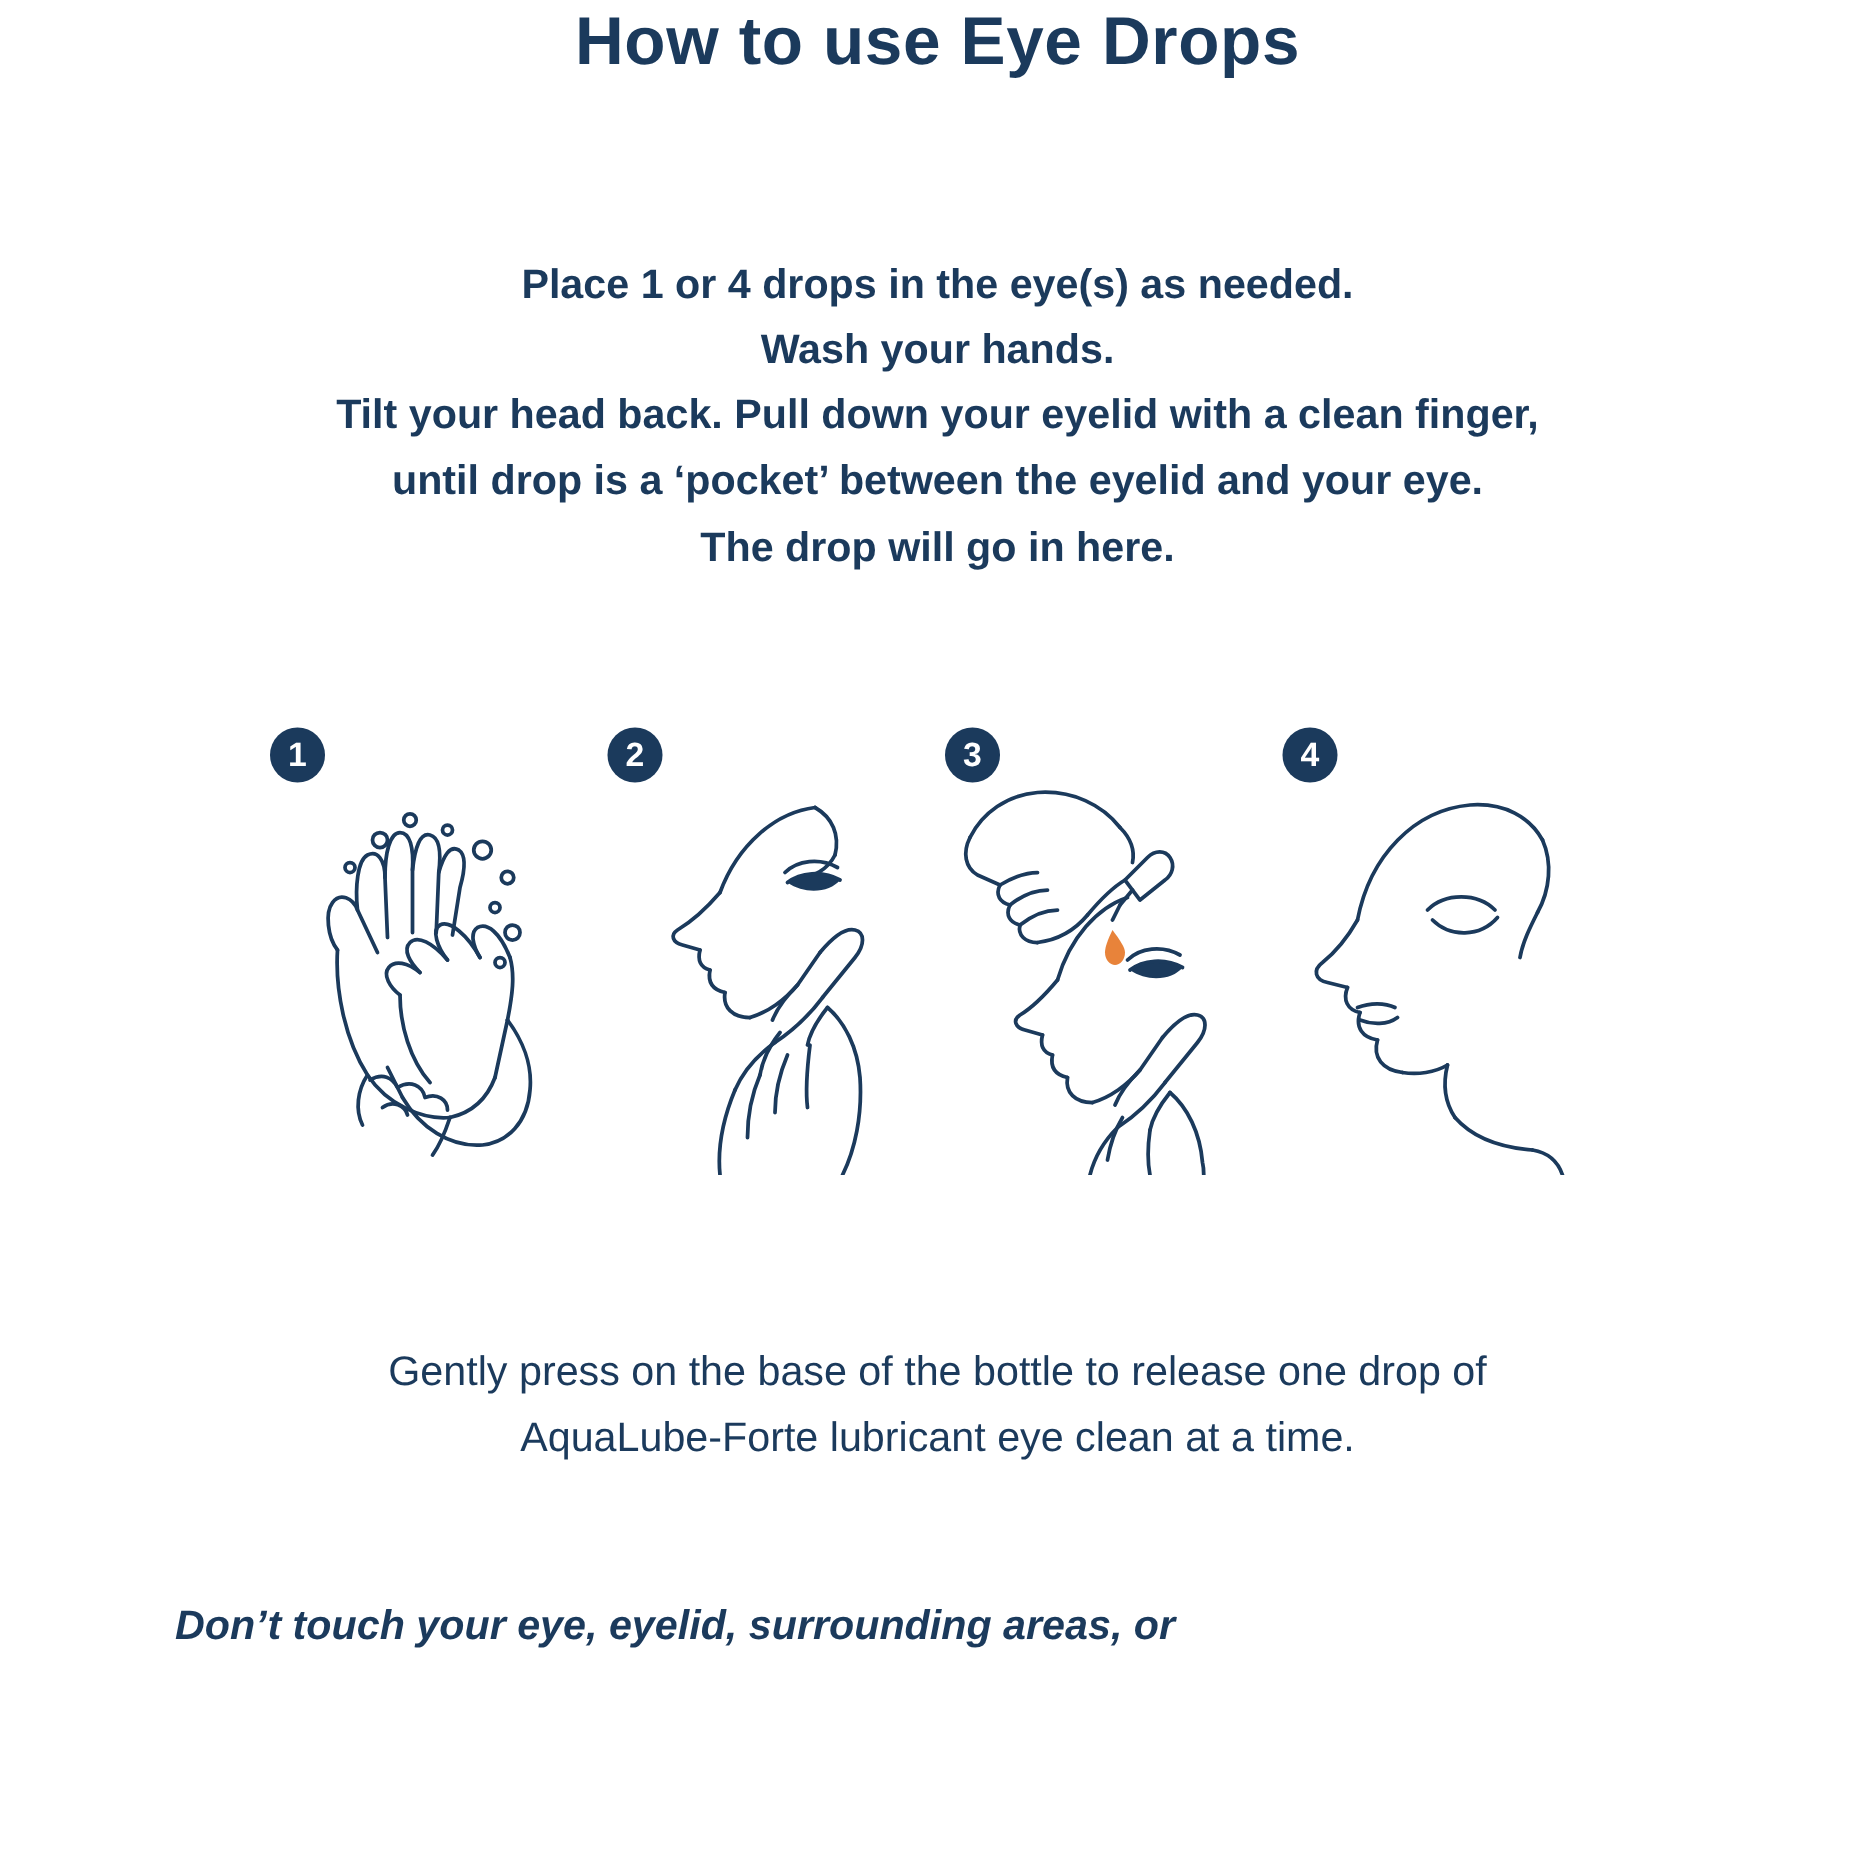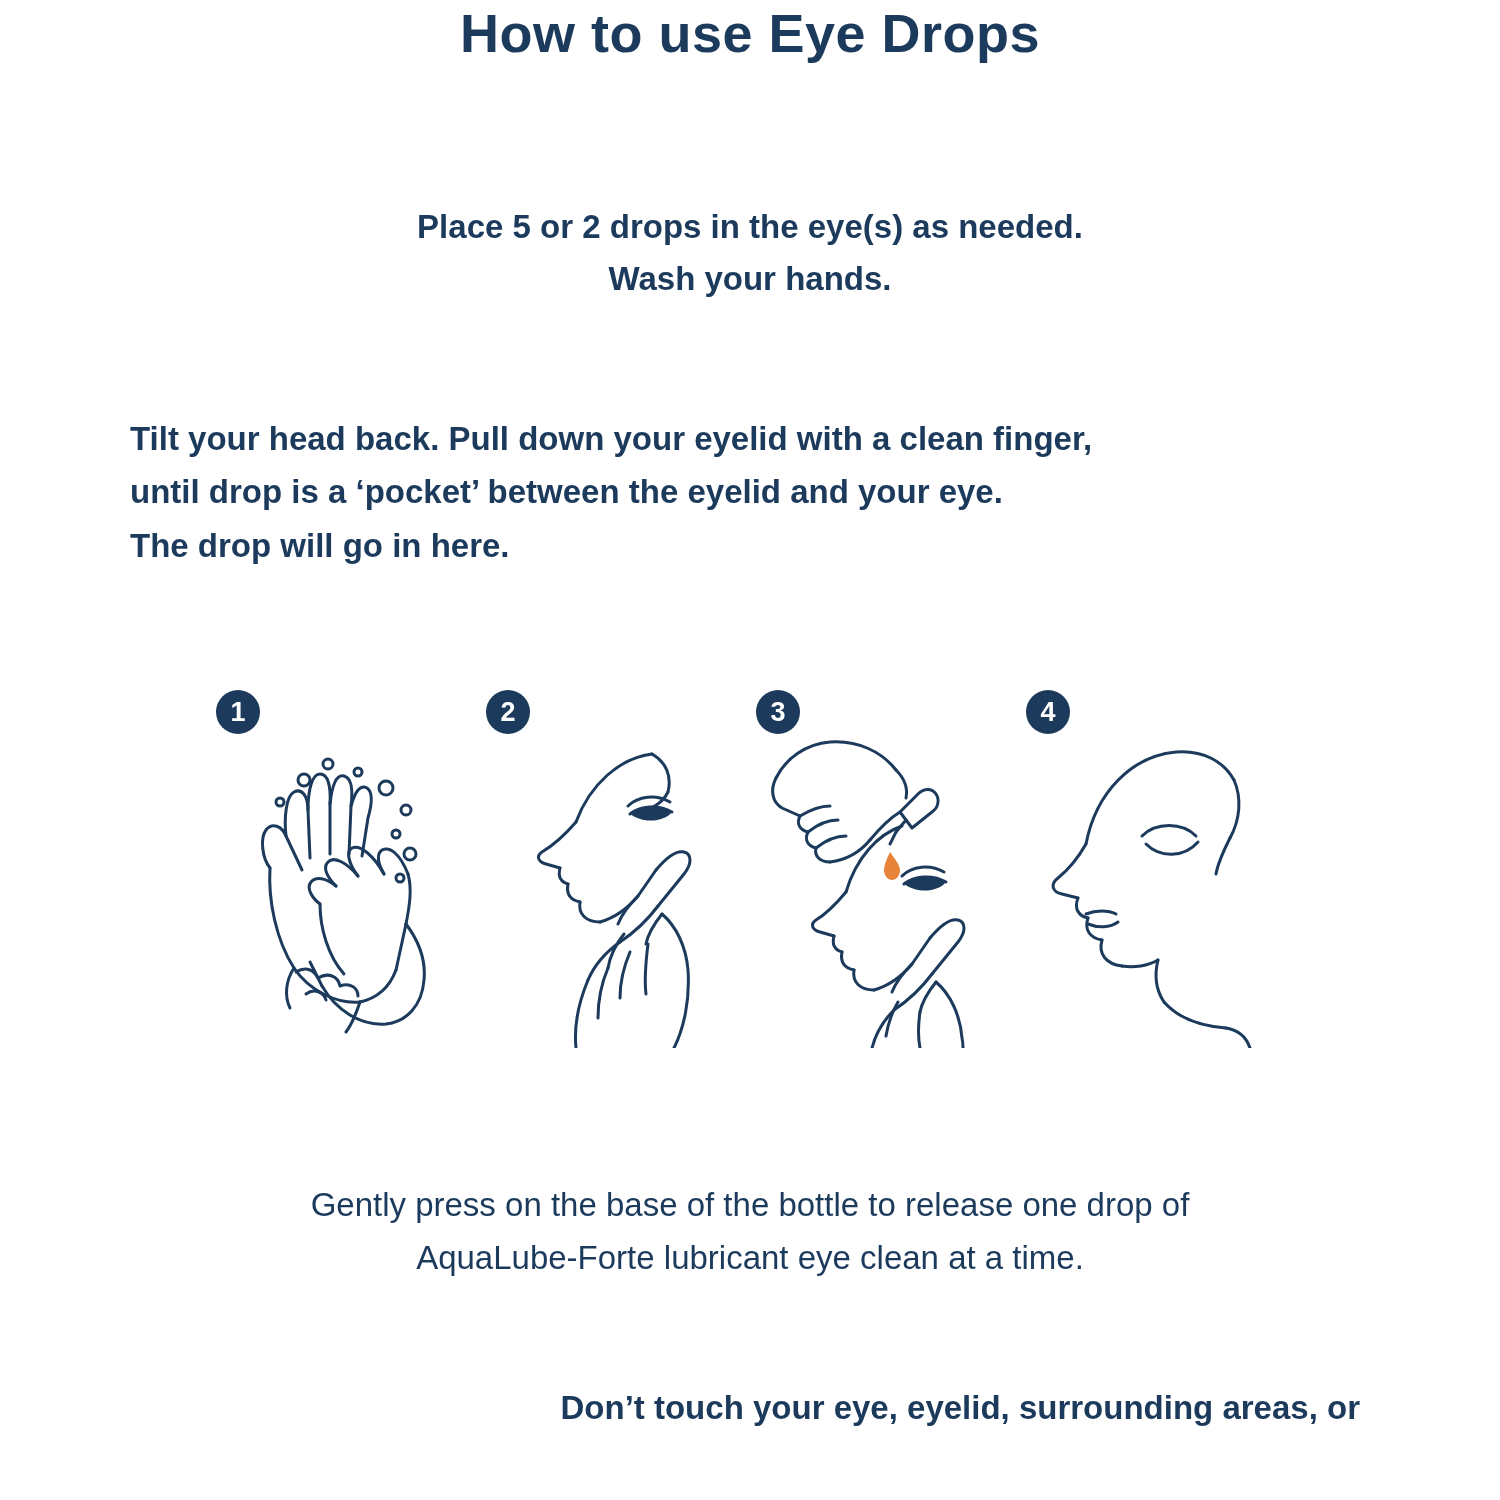--- a/index.html
+++ b/index.html
@@ -31,25 +31,25 @@
   }
   .intro {
     text-align: center;
     font-size: 33px;
     font-weight: bold;
     color: #1b3a5c;
     line-height: 1.55;
     margin-top: 138px;
   }
   .body-text {
+    text-align: center;
     font-size: 33px;
     font-weight: bold;
     color: #1b3a5c;
     line-height: 1.62;
-    margin-top: 108px;
     padding: 0 130px;
   }
   .steps {
     display: flex;
     justify-content: center;
     align-items: flex-start;
     margin-top: 118px;
     padding: 0 170px;
     gap: 0px;
   }
@@ -90,41 +90,42 @@
   .footer-text {
     text-align: center;
     font-size: 33px;
     font-weight: normal;
     color: #1b3a5c;
     line-height: 1.62;
     margin-top: 128px;
     padding: 0 110px;
   }
   .footer-text2 {
-    text-align: right;
+    text-align: left;
     font-size: 33px;
     font-weight: bold;
     color: #1b3a5c;
     line-height: 1.62;
     margin-top: 96px;
     padding: 0 140px;
+    font-style: italic;
   }
   .ln {
     display: block;
   }
 </style>
 </head>
 <body>
 
 <div class="page">
 
   <div class="title">How to use Eye Drops</div>
 
   <div class="intro">
-    <span class="ln">Place 5 or 2 drops in the eye(s) as needed.</span>
+    <span class="ln">Place 1 or 4 drops in the eye(s) as needed.</span>
     <span class="ln">Wash your hands.</span>
   </div>
 
   <div class="body-text">
     <span class="ln">Tilt your head back. Pull down your eyelid with a clean finger,</span>
     <span class="ln">until drop is a ‘pocket’ between the eyelid and your eye.</span>
     <span class="ln">The drop will go in here.</span>
   </div>
 
   <div class="steps">

